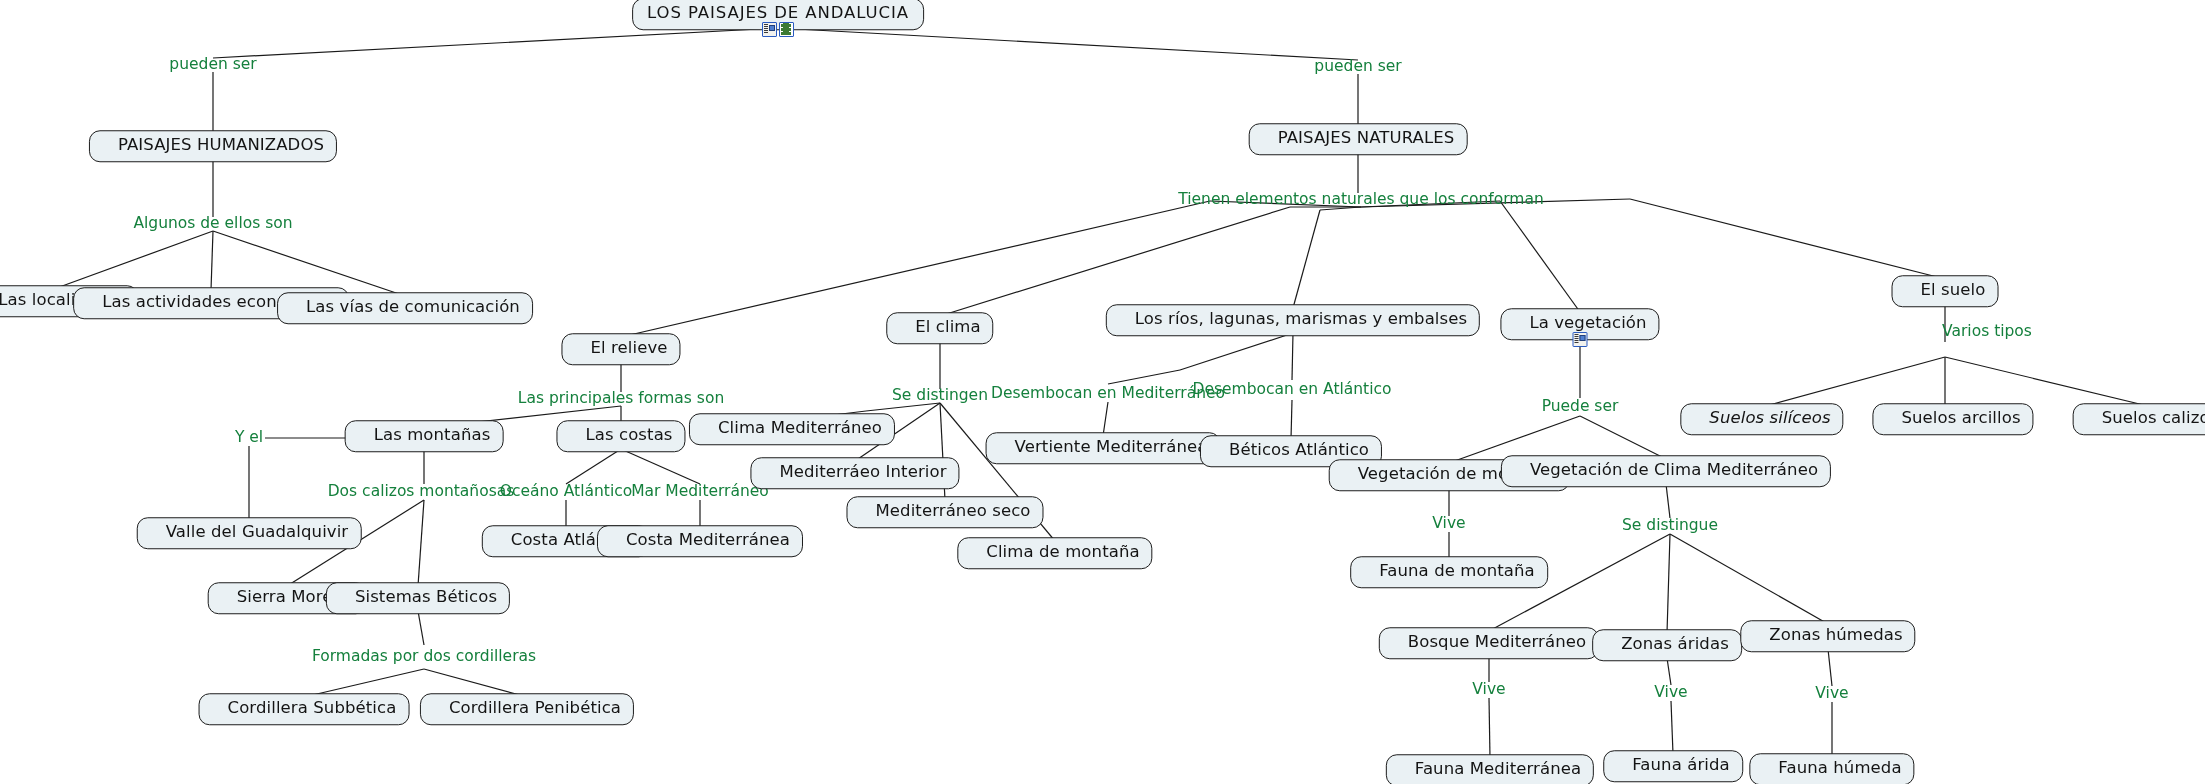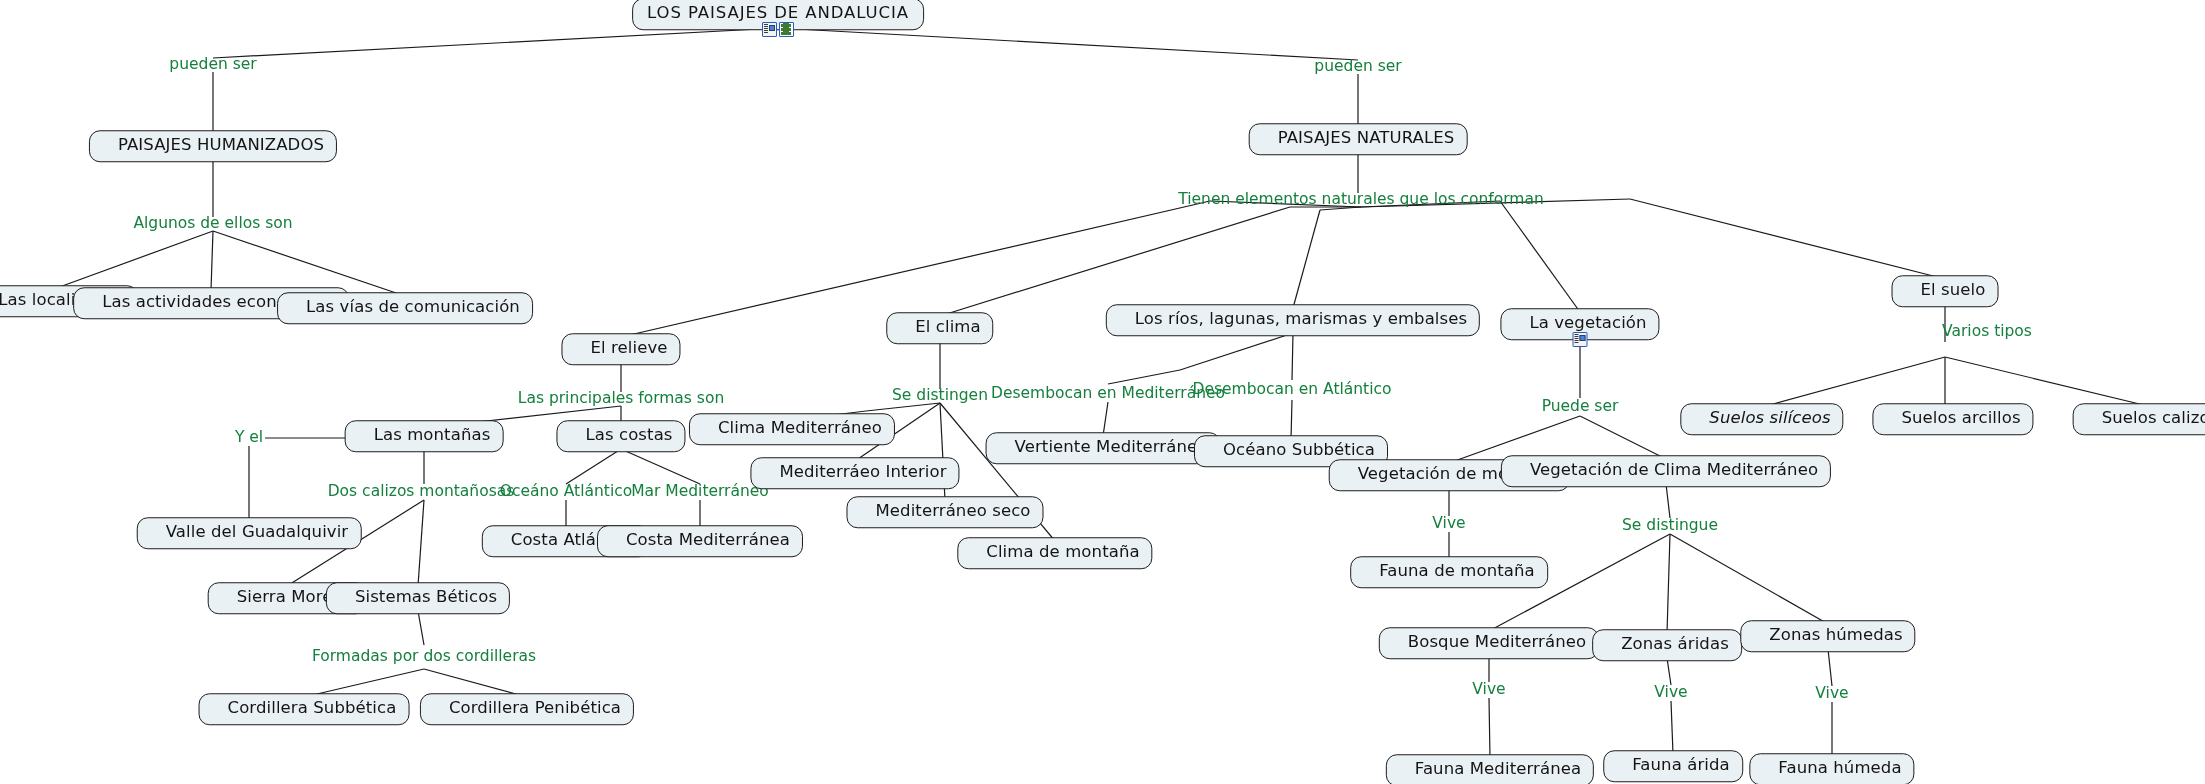--- a/index.html
+++ b/index.html
@@ -224,21 +224,21 @@
       <div class="node" style="left: 418px; top: 598px; text-align: center;">Sistemas Béticos</div>
       <div class="node" style="left: 304px; top: 709px;">Cordillera Subbética</div>
       <div class="node" style="left: 527px; top: 709px;">Cordillera Penibética</div>
       <div class="node" style="left: 566px; top: 541px;">Costa Atlántica</div>
       <div class="node" style="left: 700px; top: 541px;">Costa Mediterránea</div>
       <div class="node" style="left: 792px; top: 429px;">Clima Mediterráneo</div>
       <div class="node" style="left: 855px; top: 473px;">Mediterráeo Interior</div>
       <div class="node" style="left: 945px; top: 512px;">Mediterráneo seco</div>
       <div class="node" style="left: 1055px; top: 553px;">Clima de montaña</div>
       <div class="node" style="left: 1103px; top: 448px;">Vertiente Mediterránea</div>
-      <div class="node" style="left: 1291px; top: 451px;">Océano Subbética</div>
+      <div class="node" style="left: 1291px; top: 451px;">Béticos Atlántico</div>
       <div class="node" style="left: 1449px; top: 475px;">Vegetación de montaña</div>
       <div class="node" style="left: 1666px; top: 471px;">Vegetación de Clima Mediterráneo</div>
       <div class="node" style="left: 1449px; top: 572px;">Fauna de montaña</div>
       <div class="node" style="left: 1489px; top: 643px;">Bosque Mediterráneo</div>
       <div class="node" style="left: 1667px; top: 645px;">Zonas áridas</div>
       <div class="node" style="left: 1828px; top: 636px;">Zonas húmedas</div>
       <div class="node" style="left: 1490px; top: 770px;">Fauna Mediterránea</div>
       <div class="node" style="left: 1673px; top: 766px;">Fauna árida</div>
       <div class="node" style="left: 1832px; top: 769px;">Fauna húmeda</div>
       <div class="node" style="left: 1762px; top: 419px; font-style: italic;">Suelos silíceos</div>

